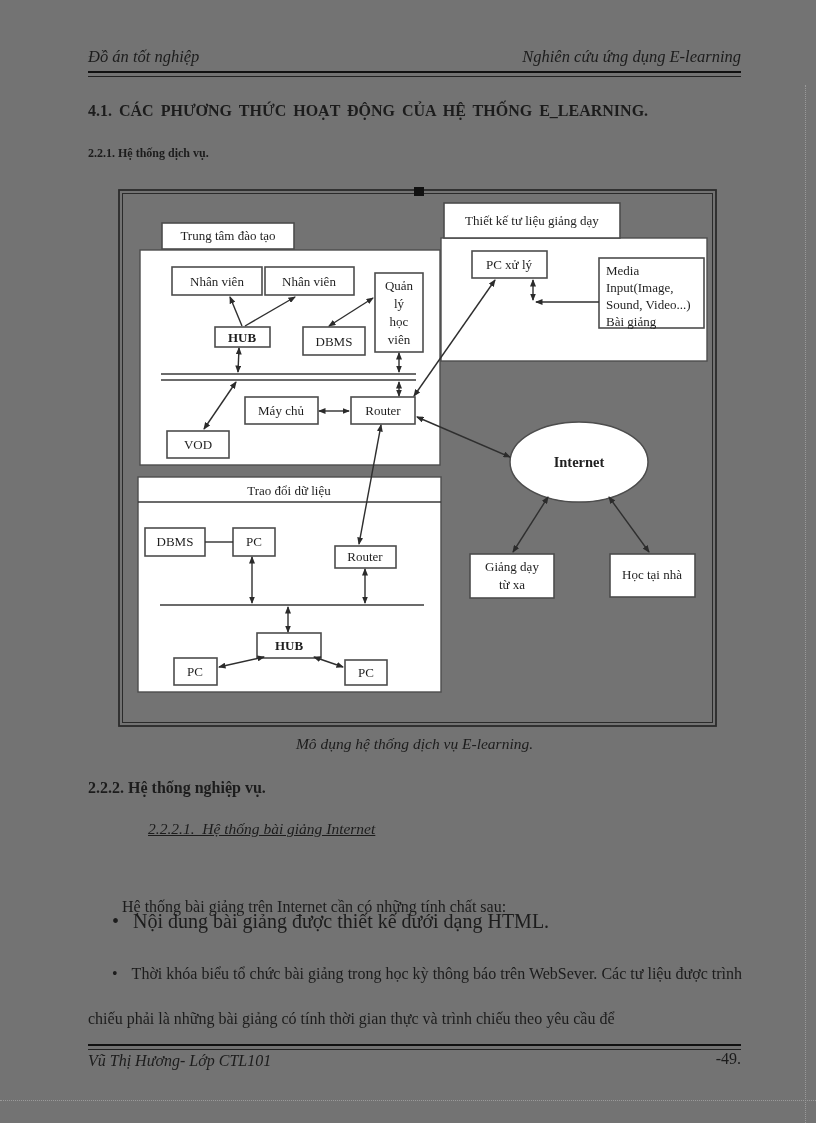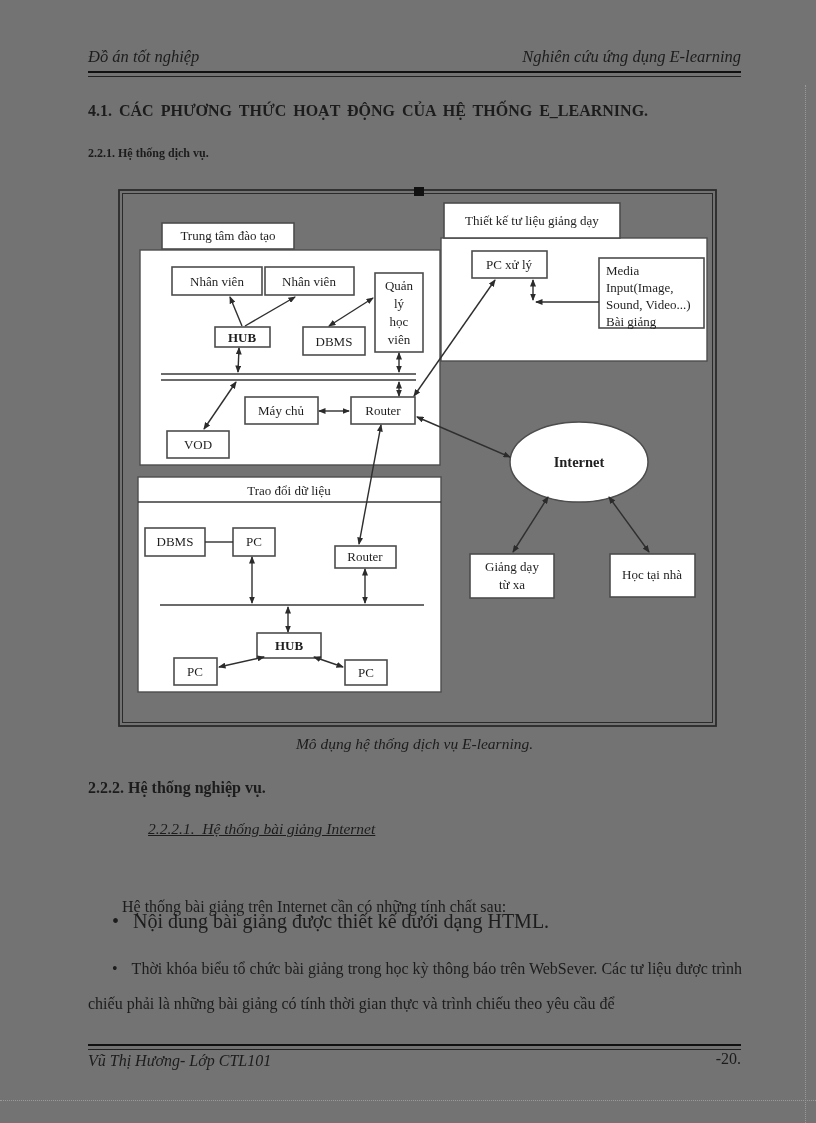--- a/index.html
+++ b/index.html
@@ -16,21 +16,21 @@
   .rule-bottom{top:1044px;}
   .h22{left:88px;top:102px;width:660px;font-weight:bold;font-size:16px;word-spacing:3px;}
   .h221{left:88px;top:146px;font-weight:bold;font-size:12px;}
   .caption{left:88px;top:735px;width:653px;text-align:center;font-style:italic;font-size:15.5px;}
   .h222{left:88px;top:779px;font-weight:bold;font-size:16px;}
   .h2221{left:148px;top:820px;font-style:italic;font-size:15.5px;text-decoration:underline;text-align:right;}
   .intro{left:88px;top:898px;width:653px;font-size:16px;text-indent:34px;}
   .bullet1{left:112px;top:910px;width:629px;font-size:20px;}
   .bullet1 .mk{padding-right:14px;}
   .bullet2{left:88px;top:951px;width:654px;font-size:16px;text-align:justify;
-    text-indent:24px;line-height:35px;margin:0;}
+    text-indent:24px;line-height:45px;margin:0;}
   .bullet2 .mk{padding-right:14px;}
   .ftr-left{left:88px;top:1052px;font-style:italic;font-size:16px;}
   .ftr-right{right:75px;top:1050px;font-size:16px;}
   .dot-right{left:805px;top:85px;bottom:0;width:0;border-left:1px dotted #9a9a9a;}
   .dot-bottom{left:0;top:1100px;width:816px;height:0;border-top:1px dotted #9a9a9a;}
   svg text{font-family:"Liberation Serif","DejaVu Serif",serif;font-size:13px;fill:#1f1f1f;}
   svg .bold{font-weight:bold;}
   svg .big{font-size:14.5px;}
   svg rect.box{fill:#fff;stroke:#4d4d4d;stroke-width:1.6;}
   svg rect.cont{fill:#fff;stroke:#4d4d4d;stroke-width:1.4;}
@@ -153,18 +153,18 @@
   <div class="abs h2221">2.2.2.1.&nbsp; Hệ thống bài giảng Internet</div>
 
   <div class="abs intro">Hệ thống bài giảng trên Internet cần có những tính chất sau:</div>
 
   <div class="abs bullet1"><span class="mk">•</span><span>Nội dung bài giảng được thiết kế dưới dạng HTML.</span></div>
 
   <p class="abs bullet2"><span class="mk">•</span><span>Thời khóa biểu tổ chức bài giảng trong học kỳ thông báo trên WebSever.  Các tư liệu được trình chiếu phải  là những bài giảng có tính thời gian thực và trình chiếu theo yêu cầu để</span></p>
 
   <div class="abs rule rule-bottom"></div>
   <div class="abs ftr-left">Vũ Thị Hương- Lớp CTL101</div>
-  <div class="abs ftr-right">-20.</div>
+  <div class="abs ftr-right">-49.</div>
 
   <div class="abs dot-right"></div>
   <div class="abs dot-bottom"></div>
 
 </div>
 
 </body></html>

